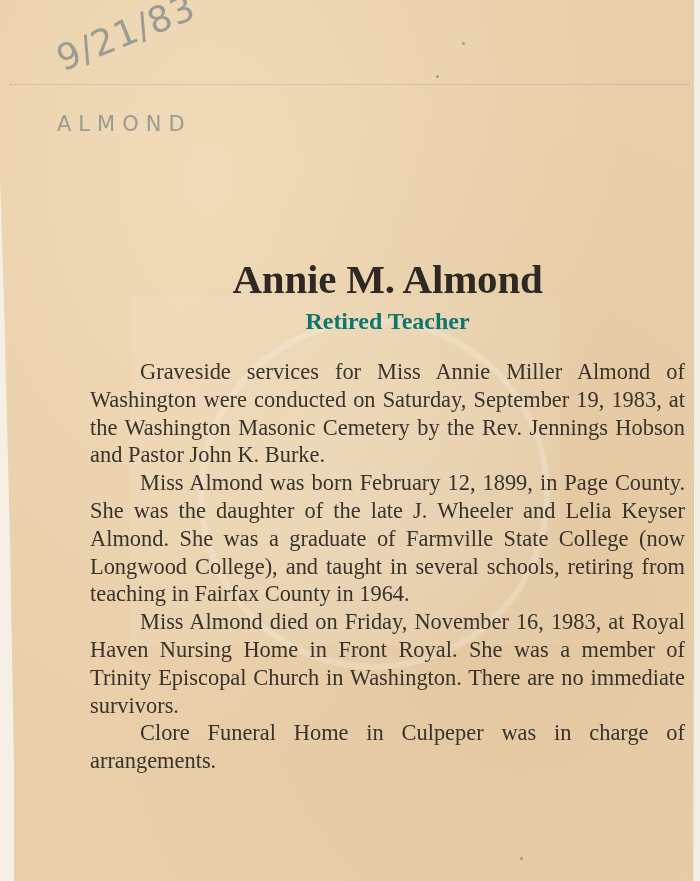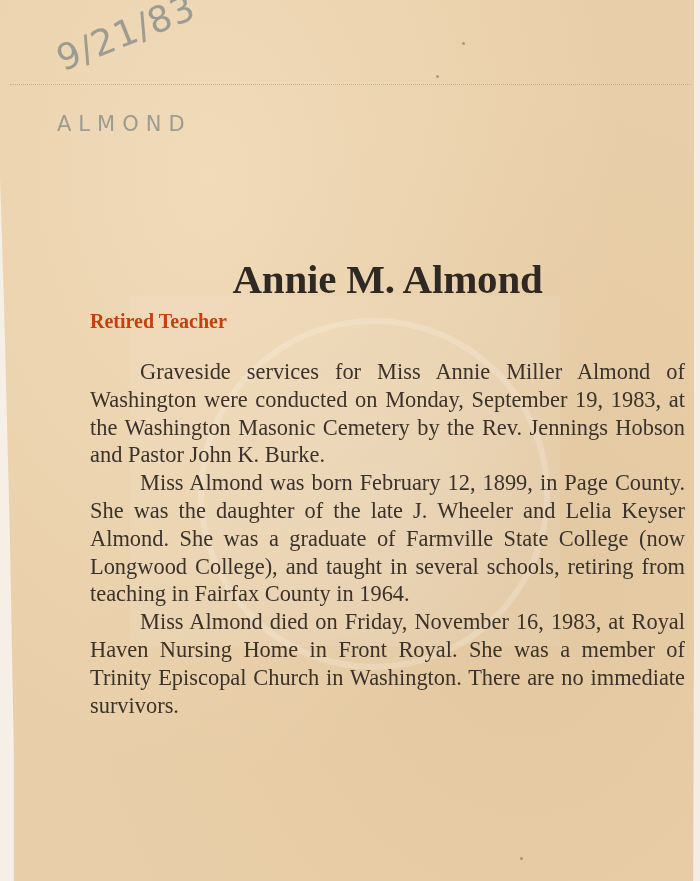--- a/index.html
+++ b/index.html
@@ -96,27 +96,27 @@
       text-align: center;
       font-family: "Liberation Serif", serif;
       font-weight: bold;
       font-size: 41px;
       line-height: 46px;
       margin: 0;
       color: #2f2924;
       letter-spacing: -0.2px;
     }
     .subhead {
-      text-align: left;
+      text-align: center;
       font-family: "Liberation Serif", serif;
       font-weight: bold;
-      font-size: 20px;
+      font-size: 24px;
       line-height: 34px;
       margin: 2px 0 0 0;
-      color: #c2410c;
+      color: #0f766e;
     }
     .body {
       margin-top: 20px;
       font-family: "Liberation Serif", serif;
       font-size: 22.4px;
       line-height: 27.8px;
       text-align: justify;
       hyphens: manual;
     }
     .body p {
@@ -146,18 +146,19 @@
   <div class="watermark"></div>
 
   <span class="spec" style="left:462px; top:42px;"></span>
   <span class="spec" style="left:436px; top:75px;"></span>
   <span class="spec" style="left:520px; top:857px;"></span>
 
   <article class="article">
     <h1 class="headline">Annie M. Almond</h1>
     <h2 class="subhead">Retired Teacher</h2>
     <div class="body">
-      <p>Graveside services for Miss Annie Miller Almond of Washington were conducted on Monday, Septem­ber 19, 1983, at the Washington Masonic Cemetery by the Rev. Jennings Hobson and Pastor John K. Burke.</p>
+      <p>Graveside services for Miss Annie Miller Almond of Washington were conducted on Saturday, Septem­ber 19, 1983, at the Washington Masonic Cemetery by the Rev. Jennings Hobson and Pastor John K. Burke.</p>
       <p>Miss Almond was born February 12, 1899, in Page County. She was the daughter of the late J. Wheeler and Lelia Keyser Almond. She was a grad­uate of Farmville State College (now Longwood Col­lege), and taught in several schools, retiring from teaching in Fairfax County in 1964.</p>
       <p>Miss Almond died on Friday, November 16, 1983, at Royal Haven Nursing Home in Front Royal. She was a member of Trinity Episcopal Church in Wash­ington. There are no immediate survivors.</p>
+      <p>Clore Funeral Home in Culpeper was in charge of arrangements.</p>
     </div>
   </article>
 </div>
 
 </body></html>

